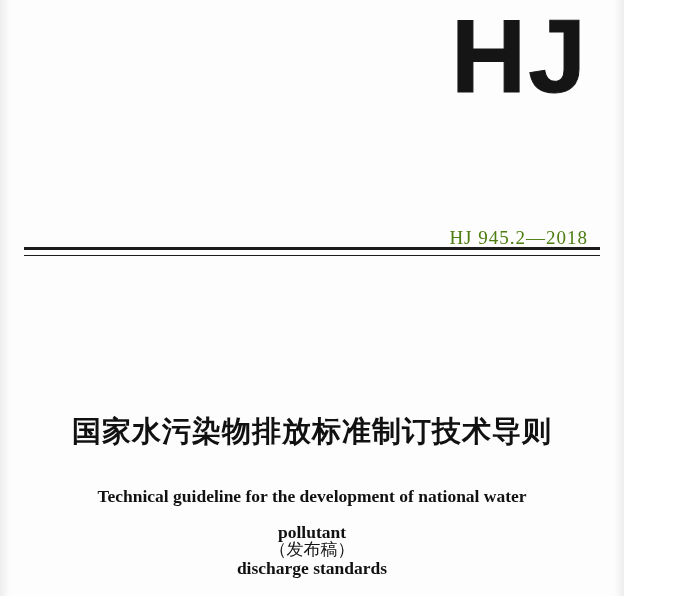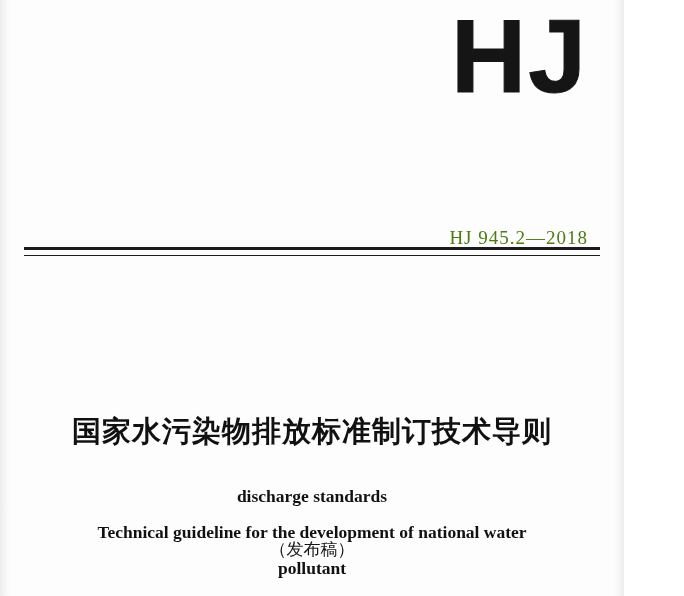--- a/index.html
+++ b/index.html
@@ -139,19 +139,19 @@
 
 
   <div class="std-number">HJ 945.2—2018</div>
 
   <div class="rule rule-thick"></div>
   <div class="rule rule-thin"></div>
 
   <div class="doc-title">国家水污染物排放标准制订技术导则</div>
 
   <div class="doc-title-en">
+    <div>Technical guideline for the development of national water pollutant</div>
     <div>discharge standards</div>
-    <div>Technical guideline for the development of national water pollutant</div>
   </div>
 
   <div class="doc-subtitle">（发布稿）</div>
 
 </div>
 
 </body></html>

